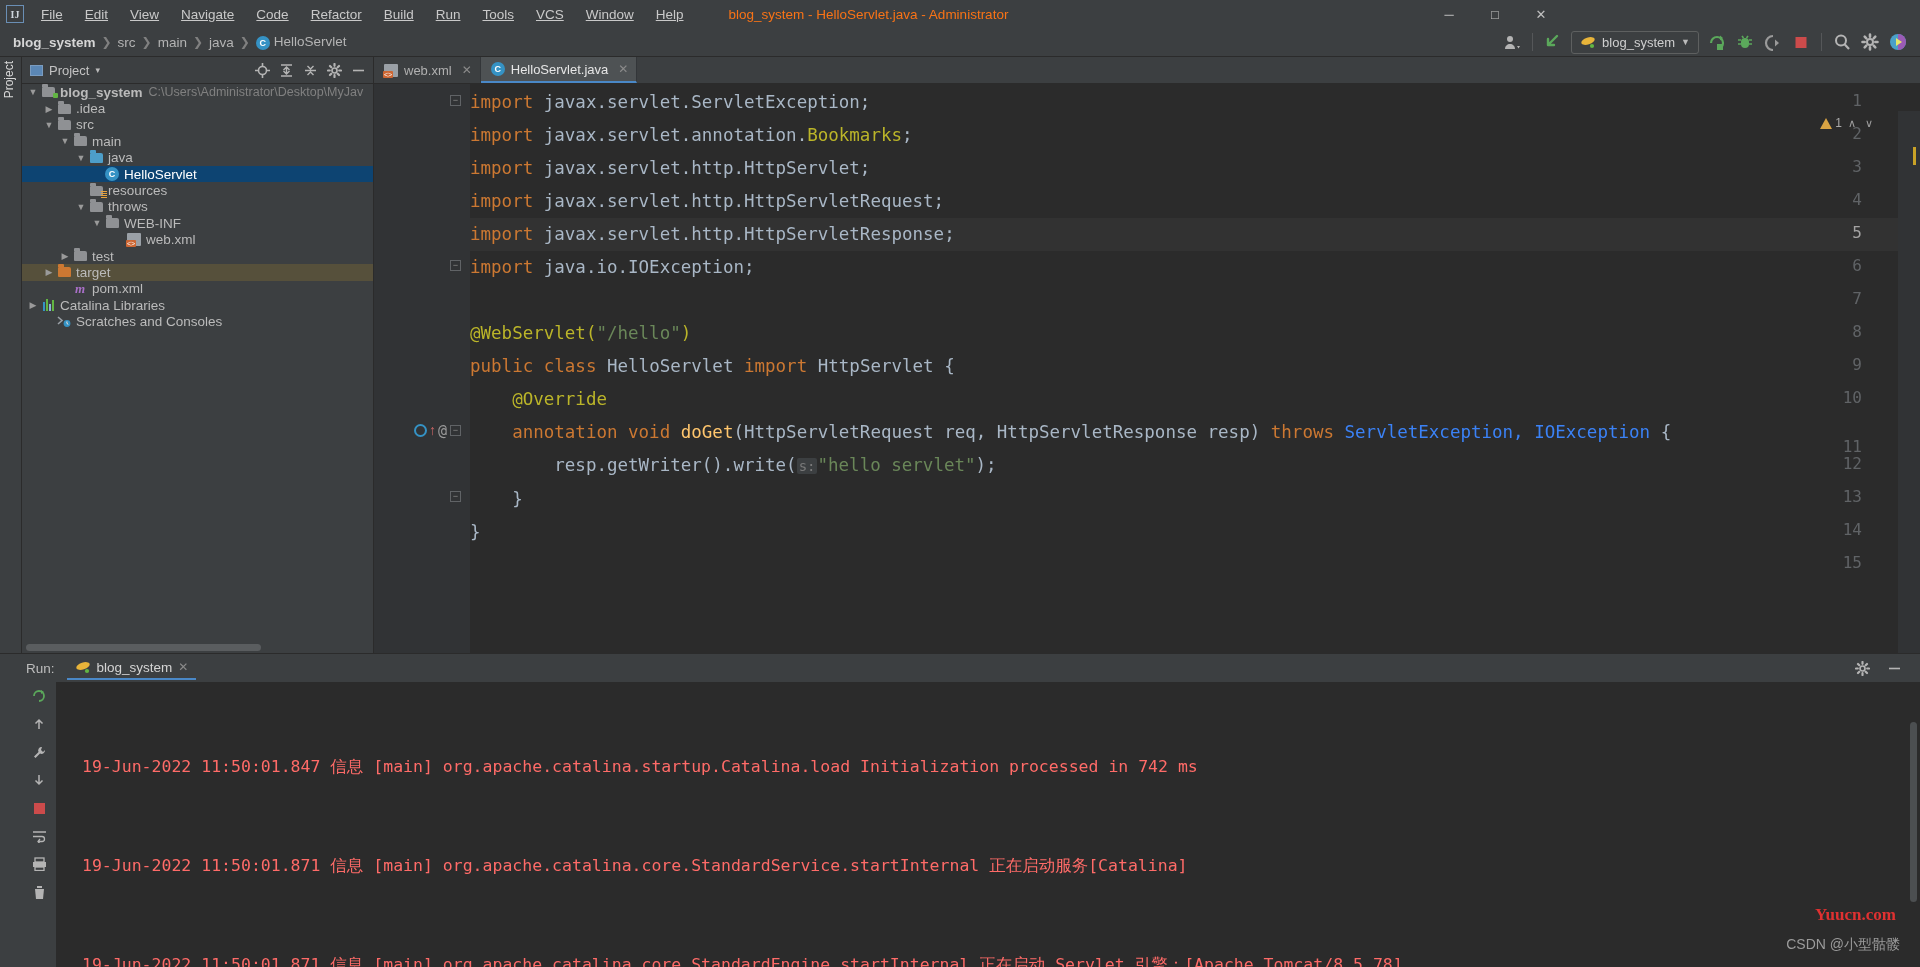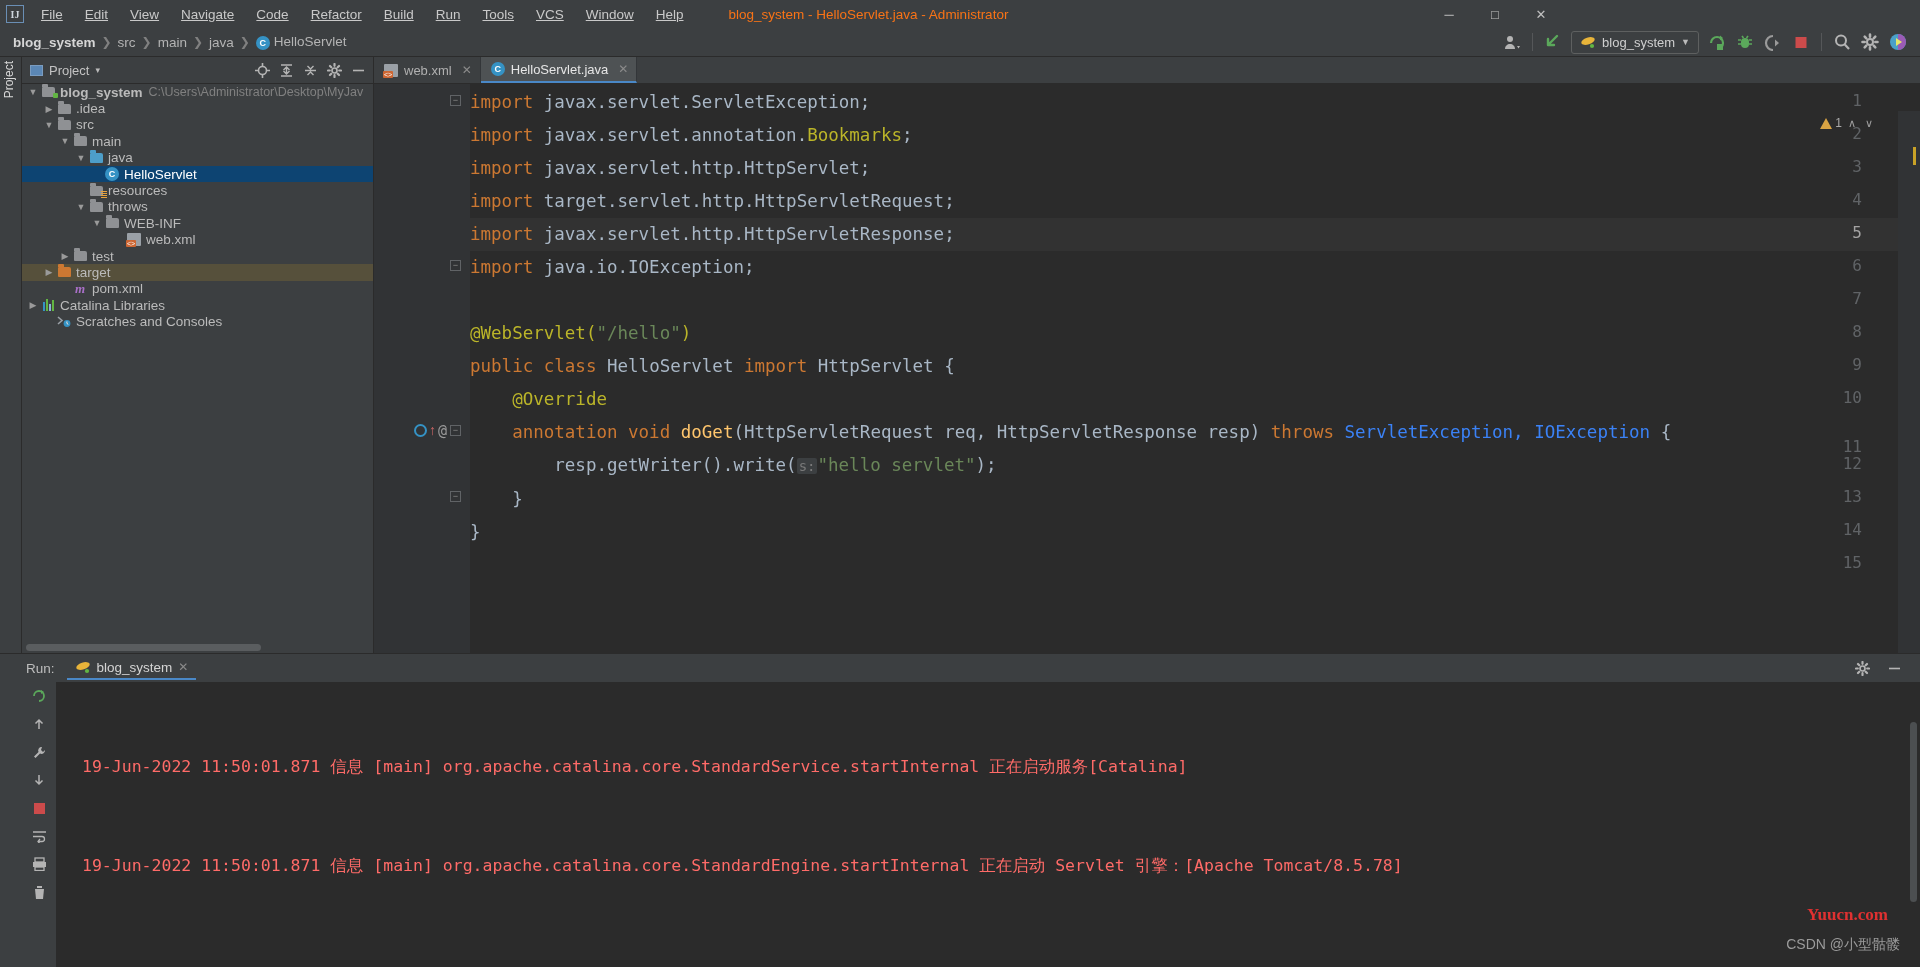--- a/index.html
+++ b/index.html
@@ -203,21 +203,21 @@
     width:34px; height:28px; display:flex; align-items:center; justify-content:center; color:#a7a7a7; font-size:14px;
   }
 
   .console {
     position:absolute; left:56px; top:28px; right:0; bottom:0; background:#2b2b2b;
     font-family:"DejaVu Sans Mono", monospace; font-size:16.5px; line-height:33px;
     color:#ff6b68; white-space:pre; overflow:hidden; padding-left:26px; padding-top:2px;
   }
   .cl { height:33px; }
   .wm1 {
-    position:absolute; right:32px; top:905px; color:#e03131; font-size:17px;
+    position:absolute; right:24px; top:905px; color:#e03131; font-size:17px;
     font-family:"Liberation Serif", serif; font-weight:bold;
   }
   .wm2 {
     position:absolute; right:20px; top:936px; color:#9b9b9b; font-size:14px;
   }
   .console-scroll {
     position:absolute; right:3px; top:40px; width:7px; height:180px; background:#4c4f51; border-radius:4px;
   }
 </style>
 </head>
@@ -570,21 +570,21 @@
 
       <div class="gut-marks" style="top:330px">
         <span class="ovr-ico"></span>
         <span class="arrow-up">↑</span>
         <span class="at-mark">@</span>
       </div>
 
       <div class="code"><span class="kw">import</span> <span>javax.servlet.ServletException;</span>
 <span class="kw">import</span> <span>javax.servlet.annotation.</span><span class="ann">Bookmarks</span><span>;</span>
 <span class="kw">import</span> <span>javax.servlet.http.HttpServlet;</span>
-<span class="kw">import</span> <span>target.servlet.http.HttpServletRequest;</span>
+<span class="kw">import</span> <span>javax.servlet.http.HttpServletRequest;</span>
 <span class="kw">import</span> <span>javax.servlet.http.HttpServletResponse;</span>
 <span class="kw">import</span> <span>java.io.IOException;</span>
 
 <span class="ann">@WebServlet(</span><span class="str">"/hello"</span><span class="ann">)</span>
 <span class="kw">public class</span> <span>HelloServlet</span> <span class="kw">import</span> <span>HttpServlet {</span>
     <span class="ann">@Override</span>
     <span class="kw">annotation void</span> <span class="meth">doGet</span><span>(HttpServletRequest req, HttpServletResponse resp) </span><span class="kw">throws</span> <span class="dim">ServletException, IOException</span> <span>{</span>
         <span>resp.getWriter().write(</span><span class="hint">s:</span><span class="str">"hello servlet"</span><span>);</span>
     <span>}</span>
 <span>}</span>
@@ -671,20 +671,21 @@
         </div>
       <div class="rs-ico">
           <svg width="13" height="15" viewBox="0 0 13 15">
             <path d="M2 4h9l-1 10H3z" fill="#b4b4b4"></path>
             <rect x="4" y="1" width="5" height="2" fill="#b4b4b4"></rect>
           </svg>
         </div>
     </div>
 
     <div class="console">
+      <div class="cl">19-Jun-2022 11:50:01.847 信息 [main] org.apache.catalina.startup.Catalina.load Initialization processed in 742 ms</div>
       <div class="cl">19-Jun-2022 11:50:01.871 信息 [main] org.apache.catalina.core.StandardService.startInternal 正在启动服务[Catalina]</div>
       <div class="cl">19-Jun-2022 11:50:01.871 信息 [main] org.apache.catalina.core.StandardEngine.startInternal 正在启动 Servlet 引擎：[Apache Tomcat/8.5.78]</div>
       
       
       
       
       
       <div class="console-scroll"></div>
     </div>
   </div>

